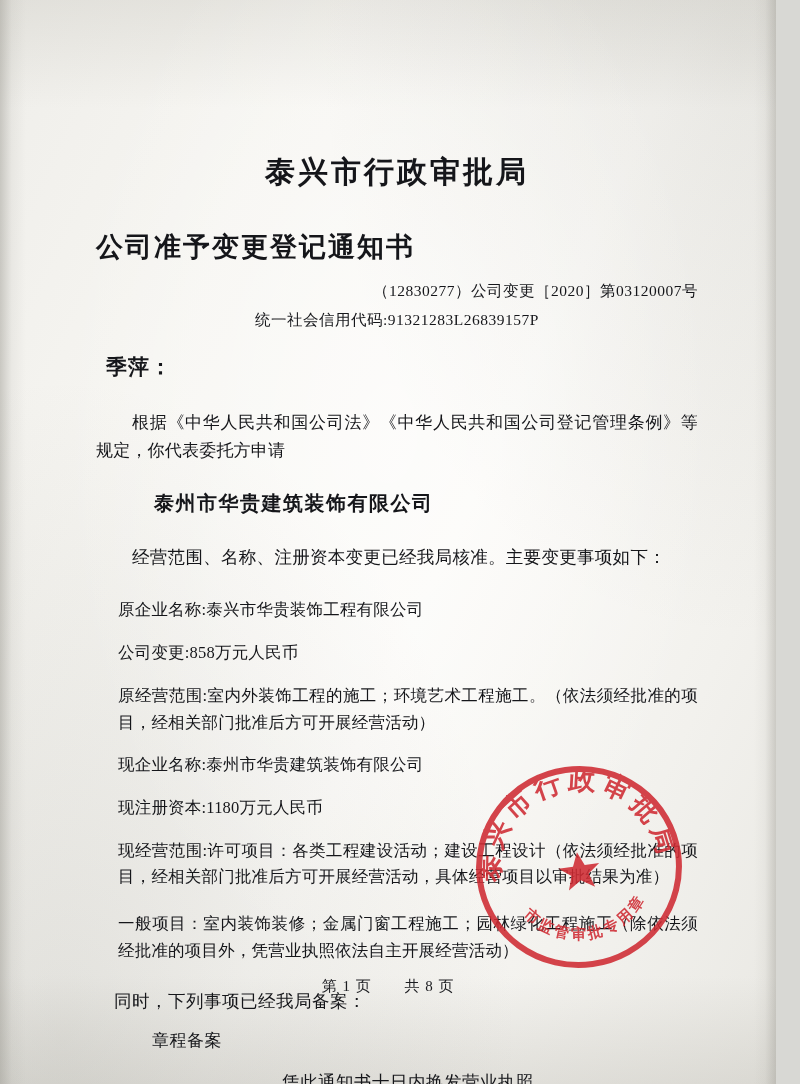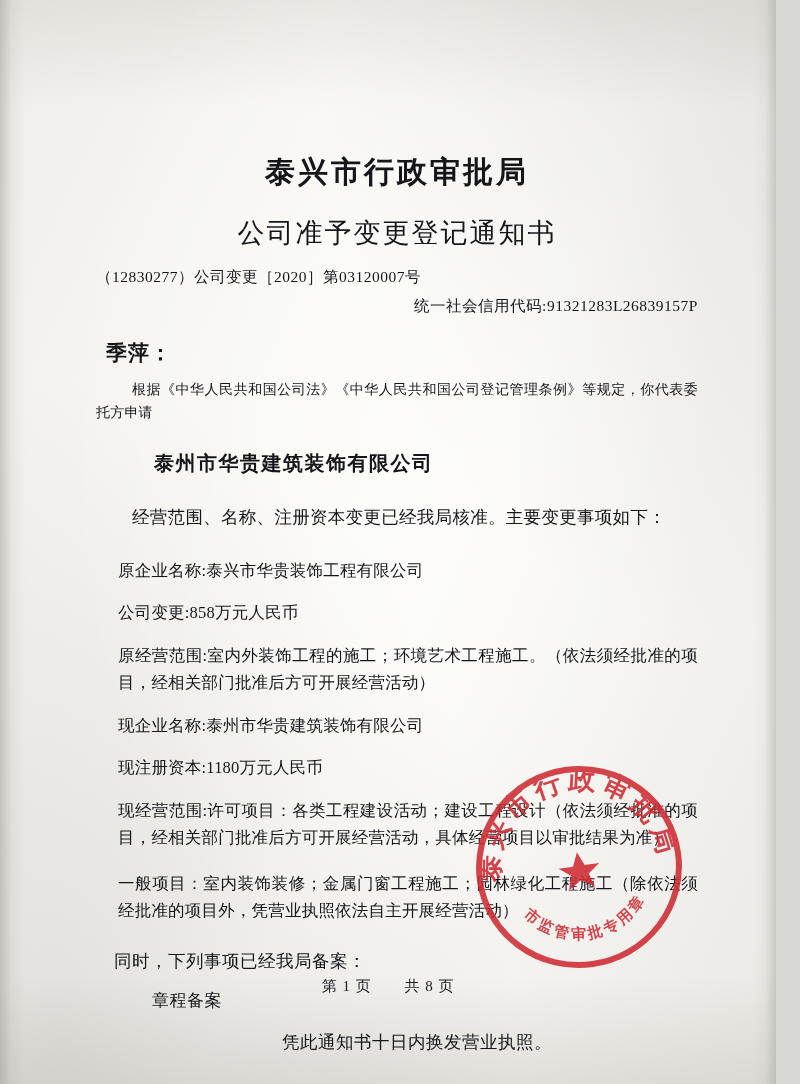--- a/index.html
+++ b/index.html
@@ -51,50 +51,49 @@
   }
   .title-main {
     text-align: center;
     font-size: 30px;
     font-weight: bold;
     letter-spacing: 3px;
     margin-top: 152px;
     font-family: "DejaVu Serif", "Liberation Serif", serif;
   }
   .title-sub {
-    text-align: center;
     font-size: 27px;
-    font-weight: normal;
+    font-weight: bold;
     letter-spacing: 2px;
-    margin-top: 22px;
+    margin-top: 36px;
     font-family: "DejaVu Serif", "Liberation Serif", serif;
   }
   .doc-number {
-    text-align: left;
+    text-align: right;
     font-size: 15.5px;
     margin-top: 16px;
     letter-spacing: 0.5px;
   }
   .credit-code {
-    text-align: right;
+    text-align: center;
     font-size: 15.5px;
     margin-top: 8px;
     letter-spacing: 0.5px;
   }
   .addressee {
     font-size: 21px;
     font-weight: bold;
     margin-top: 22px;
     margin-left: 10px;
     letter-spacing: 1px;
   }
   .para {
-    font-size: 14px;
+    font-size: 17px;
     line-height: 1.62;
-    margin-top: 12px;
+    margin-top: 28px;
     text-align: justify;
     letter-spacing: 0.2px;
   }
   .para-indent {
     text-indent: 36px;
   }
   .company-name {
     font-size: 20px;
     font-weight: bold;
     margin-top: 26px;

